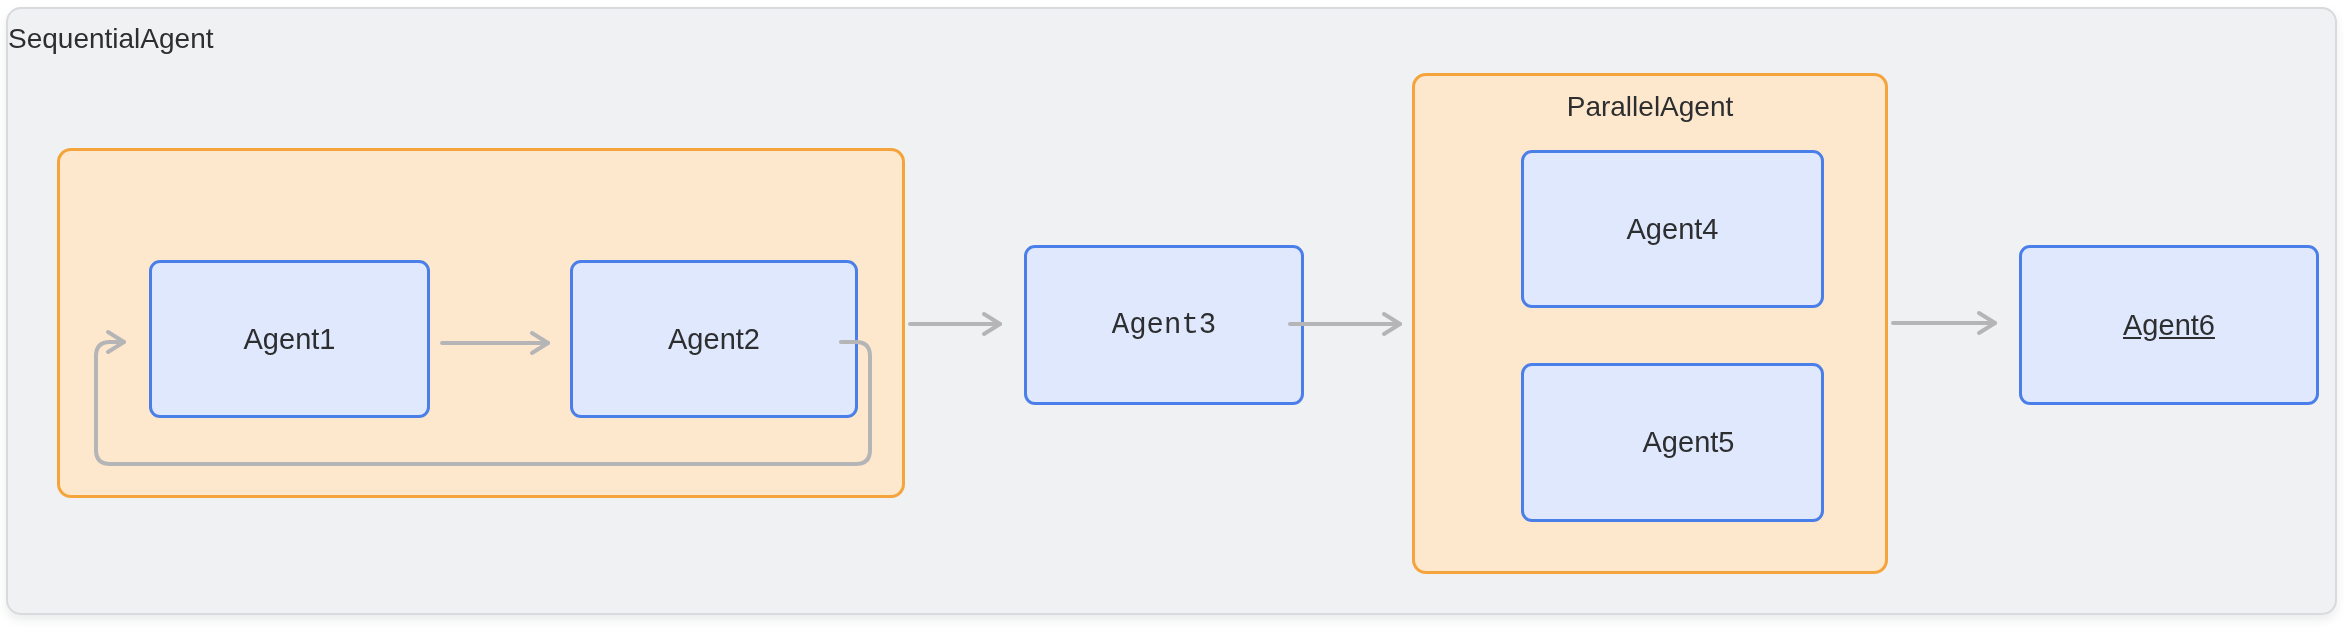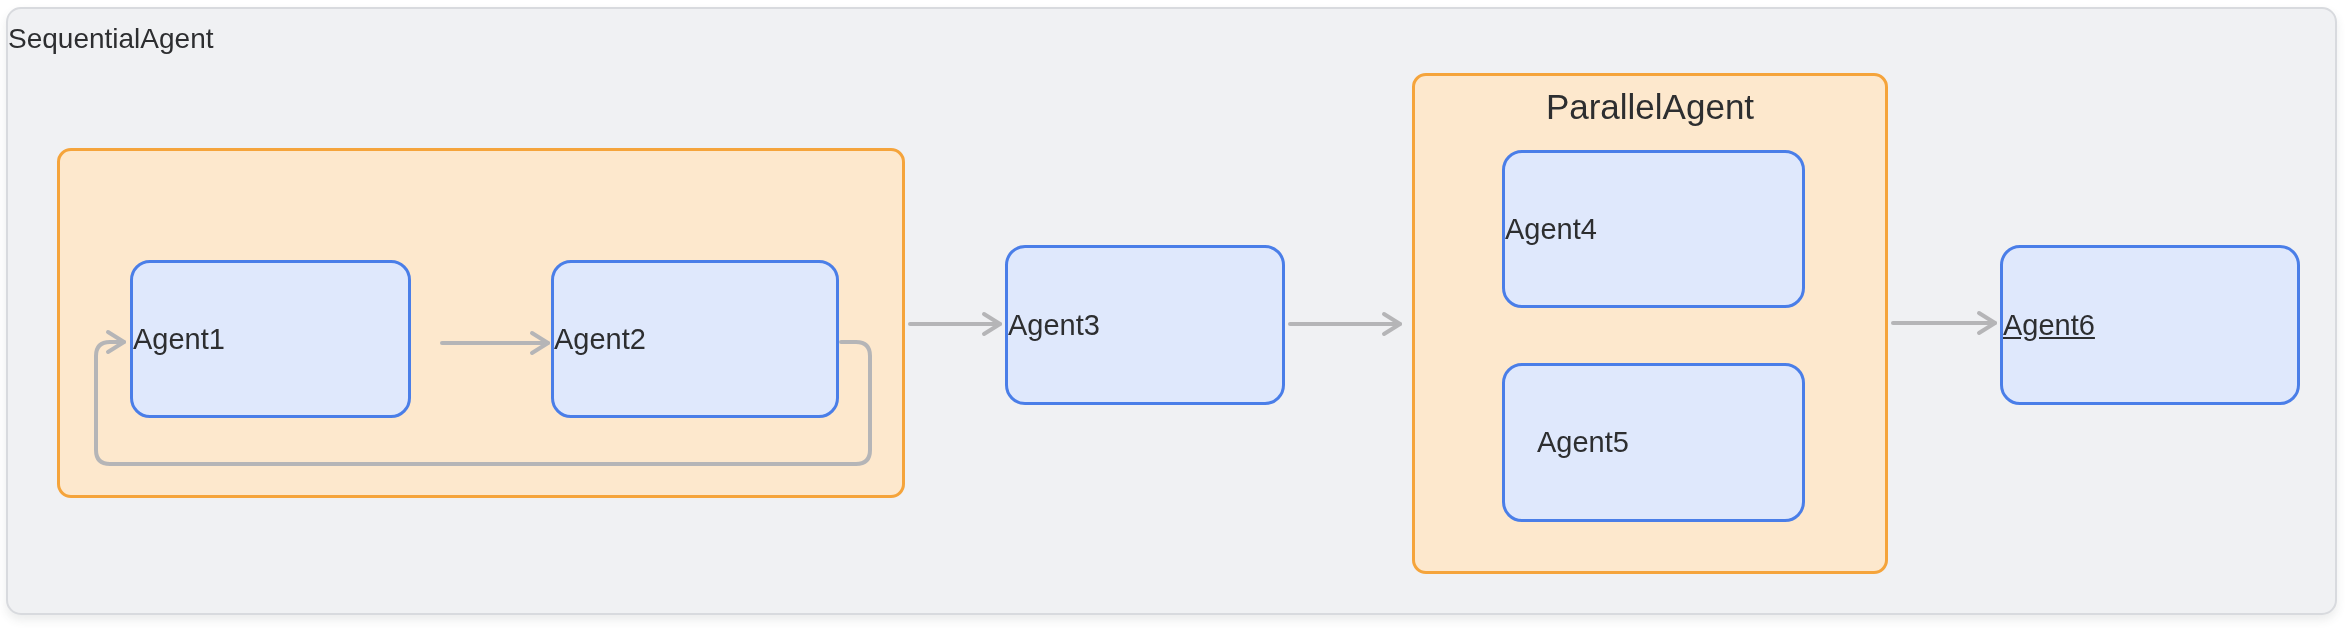--- a/index.html
+++ b/index.html
@@ -50,38 +50,39 @@
     border: 3px solid var(--color-group_border);
     border-radius: 14px;
   }
   .group-loop   { left: 49px;   top: 139px; width: 848px; height: 350px; }
   .group-parallel { left: 1404px; top: 64px;  width: 476px; height: 501px; }
   .group-label {
     display: block;
     margin-top: 13px;
     width: 100%;
     text-align: center;
-    font-size: 35px;
+    font-size: 28px;
     line-height: 36px;
     color: var(--color-text);
   }
   .node {
     position: absolute;
     display: flex;
     align-items: center;
-    justify-content: flex-start;
+    justify-content: center;
     background: var(--color-node_bg);
     border: 3px solid var(--color-node_border);
-    border-radius: 20px;
+    border-radius: 11px;
     font-size: 29px;
     color: var(--color-text);
+    margin-left: 19px;
   }
   .node-agent1 { left: 70px;  top: 109px; width: 281px; height: 158px; }
   .node-agent2 { left: 491px; top: 109px; width: 288px; height: 158px; }
-  .node-agent3 { left: 997px; top: 236px; width: 280px; height: 160px; }
+  .node-agent3 { left: 997px; top: 236px; width: 280px; height: 160px; font-family: Liberation Mono, monospace; }
   .node-agent4 { left: 87px;  top: 74px;  width: 303px; height: 158px; }
   .node-agent5 { left: 87px;  top: 287px; width: 303px; height: 159px; padding-left: 32px; }
   .node-agent6 { left: 1992px; top: 236px; width: 300px; height: 160px; text-decoration: underline; }
   .edges-overlay {
     position: absolute;
     left: 0; top: 0;
     width: 2352px; height: 632px;
     pointer-events: none;
   }
   .edge {

